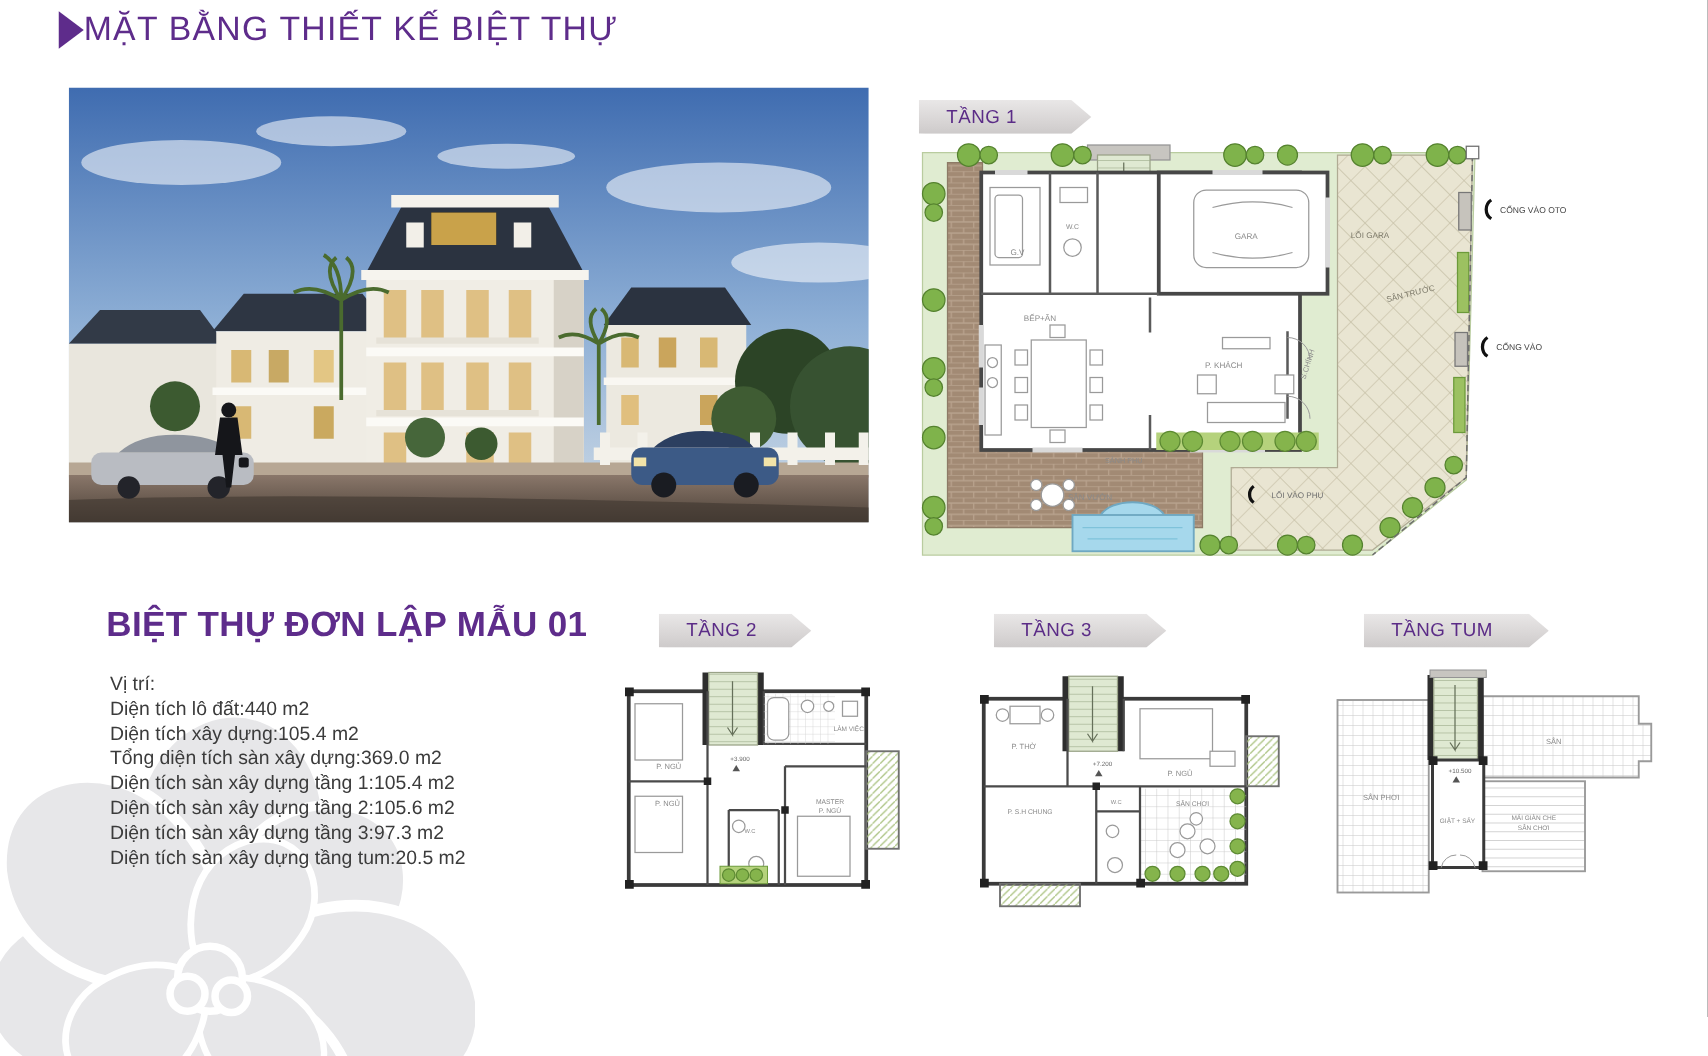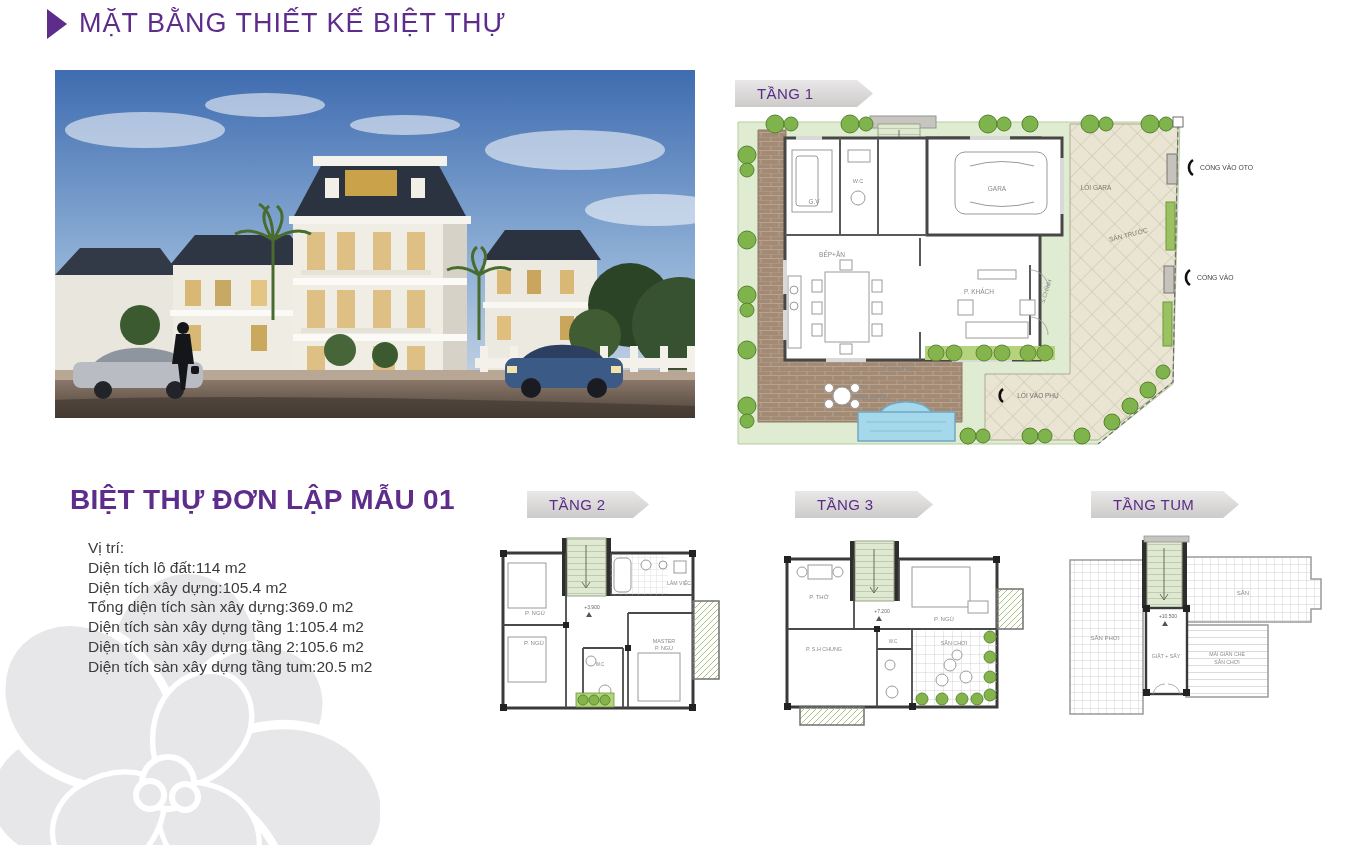--- a/index.html
+++ b/index.html
@@ -1,39 +1,39 @@
 <!DOCTYPE html>
 <html><head>
 <meta charset="utf-8">
 <style>
   html,body{margin:0;padding:0;background:#888;}
   .page{position:relative;width:1366px;height:845px;background:#ffffff;overflow:hidden;
         font-family:"Liberation Sans",sans-serif;margin:0 auto;}
 
   
-  .hdr{position:absolute;left:47px;top:8px;display:flex;align-items:center;gap:12px;z-index:3;}
+  .hdr{position:absolute;left:47px;top:8px;display:flex;align-items:center;z-index:3;}
   .hdr .tri{width:0;height:0;border-left:20px solid #5e2c8b;border-top:15px solid transparent;border-bottom:15px solid transparent;}
   .hdr h1{margin:0;font-size:27px;font-weight:400;color:#5e2c8b;letter-spacing:1px;}
 
   
   .photo{position:absolute;left:55px;top:70px;width:640px;height:348px;z-index:2;overflow:hidden;}
 
   
   .banner{position:absolute;height:27px;z-index:3;display:flex;align-items:center;
           padding-left:22px;box-sizing:border-box;color:#5b2c87;font-size:15px;letter-spacing:.4px;
           background:linear-gradient(180deg,#e9e7e7 0%,#d6d3d3 70%,#cdcaca 100%);
           clip-path:polygon(0 0,calc(100% - 16px) 0,100% 50%,calc(100% - 16px) 100%,0 100%);
           filter:drop-shadow(2px 3px 2px rgba(0,0,0,.28));}
   .b1{left:735px;top:80px;width:138px;}
   .b2{left:527px;top:491px;width:122px;align-items:center;}
   .b3{left:795px;top:491px;width:138px;}
   .bt{left:1091px;top:491px;width:148px;}
 
   
-  .specs-title{position:absolute;left:70px;top:484px;margin:0;font-size:28px;font-weight:700;color:#5e2c8b;z-index:3;letter-spacing:.3px;}
+  .specs-title{position:absolute;left:85px;top:484px;margin:0;font-size:28px;font-weight:700;color:#5e2c8b;z-index:3;letter-spacing:.3px;}
   .spec-rows{position:absolute;left:88px;top:538px;width:350px;z-index:3;}
   .spec-row{display:flex;justify-content:flex-start;font-size:15.5px;line-height:19.8px;color:#3b3b3b;}
 
   
   .plan1{position:absolute;left:730px;top:110px;width:580px;height:345px;z-index:2;}
   .plan2{position:absolute;left:488px;top:533px;width:260px;height:195px;z-index:2;}
   .plan3{position:absolute;left:772px;top:537px;width:270px;height:195px;z-index:2;}
   .plant{position:absolute;left:1058px;top:532px;width:290px;height:205px;z-index:2;}
 
   .wmark{position:absolute;left:-60px;top:545px;width:440px;height:300px;z-index:1;}
@@ -208,37 +208,41 @@
     <span>TẦNG TUM</span>
   </div>
 
   <h2 class="specs-title">BIỆT THỰ ĐƠN LẬP MẪU 01</h2>
   <div class="spec-rows">
     <div class="spec-row">
         <span>Vị trí:</span>
       </div>
     <div class="spec-row">
         <span>Diện tích lô đất:</span>
-        <span>114 m2</span>
+        <span>440 m2</span>
       </div>
     <div class="spec-row">
         <span>Diện tích xây dựng:</span>
         <span>105.4 m2</span>
       </div>
     <div class="spec-row">
         <span>Tổng diện tích sàn xây dựng:</span>
         <span>369.0 m2</span>
       </div>
     <div class="spec-row">
         <span>Diện tích sàn xây dựng tầng 1:</span>
         <span>105.4 m2</span>
       </div>
     <div class="spec-row">
         <span>Diện tích sàn xây dựng tầng 2:</span>
         <span>105.6 m2</span>
+      </div>
+    <div class="spec-row">
+        <span>Diện tích sàn xây dựng tầng 3:</span>
+        <span>97.3 m2</span>
       </div>
     <div class="spec-row">
         <span>Diện tích sàn xây dựng tầng tum:</span>
         <span>20.5 m2</span>
       </div>
   </div>
 
   <svg class="plan1" viewBox="0 0 580 345">
     <defs>
       <pattern id="t1h" width="16" height="16" patternUnits="userSpaceOnUse" patternTransform="rotate(45)">

